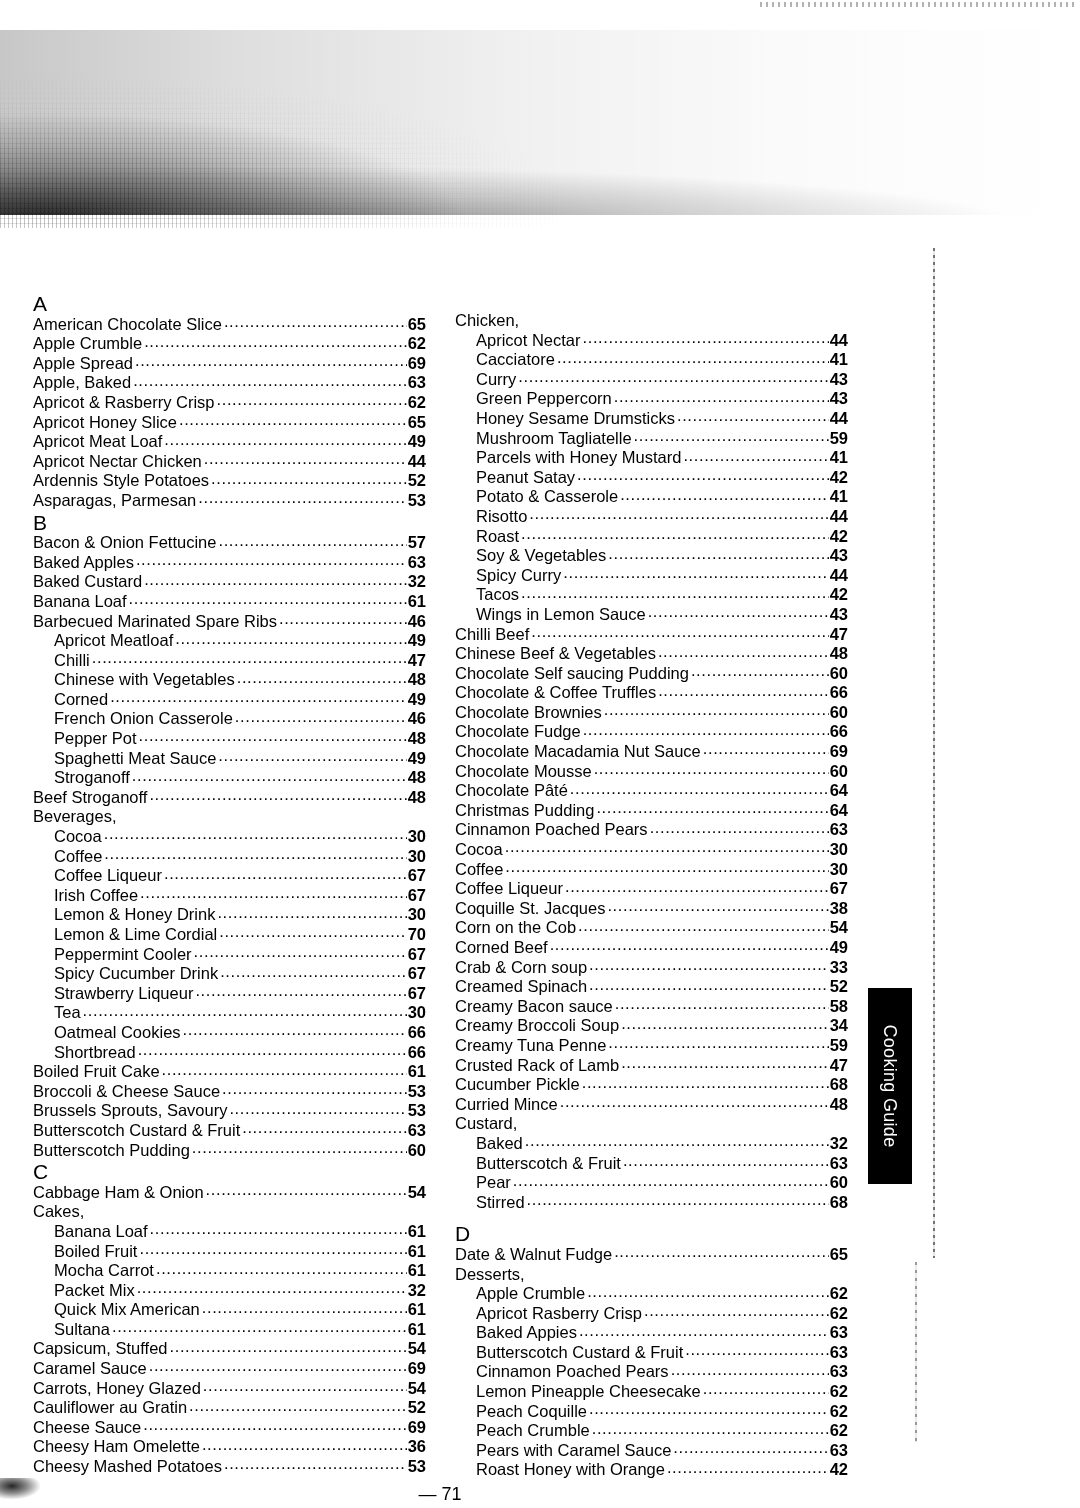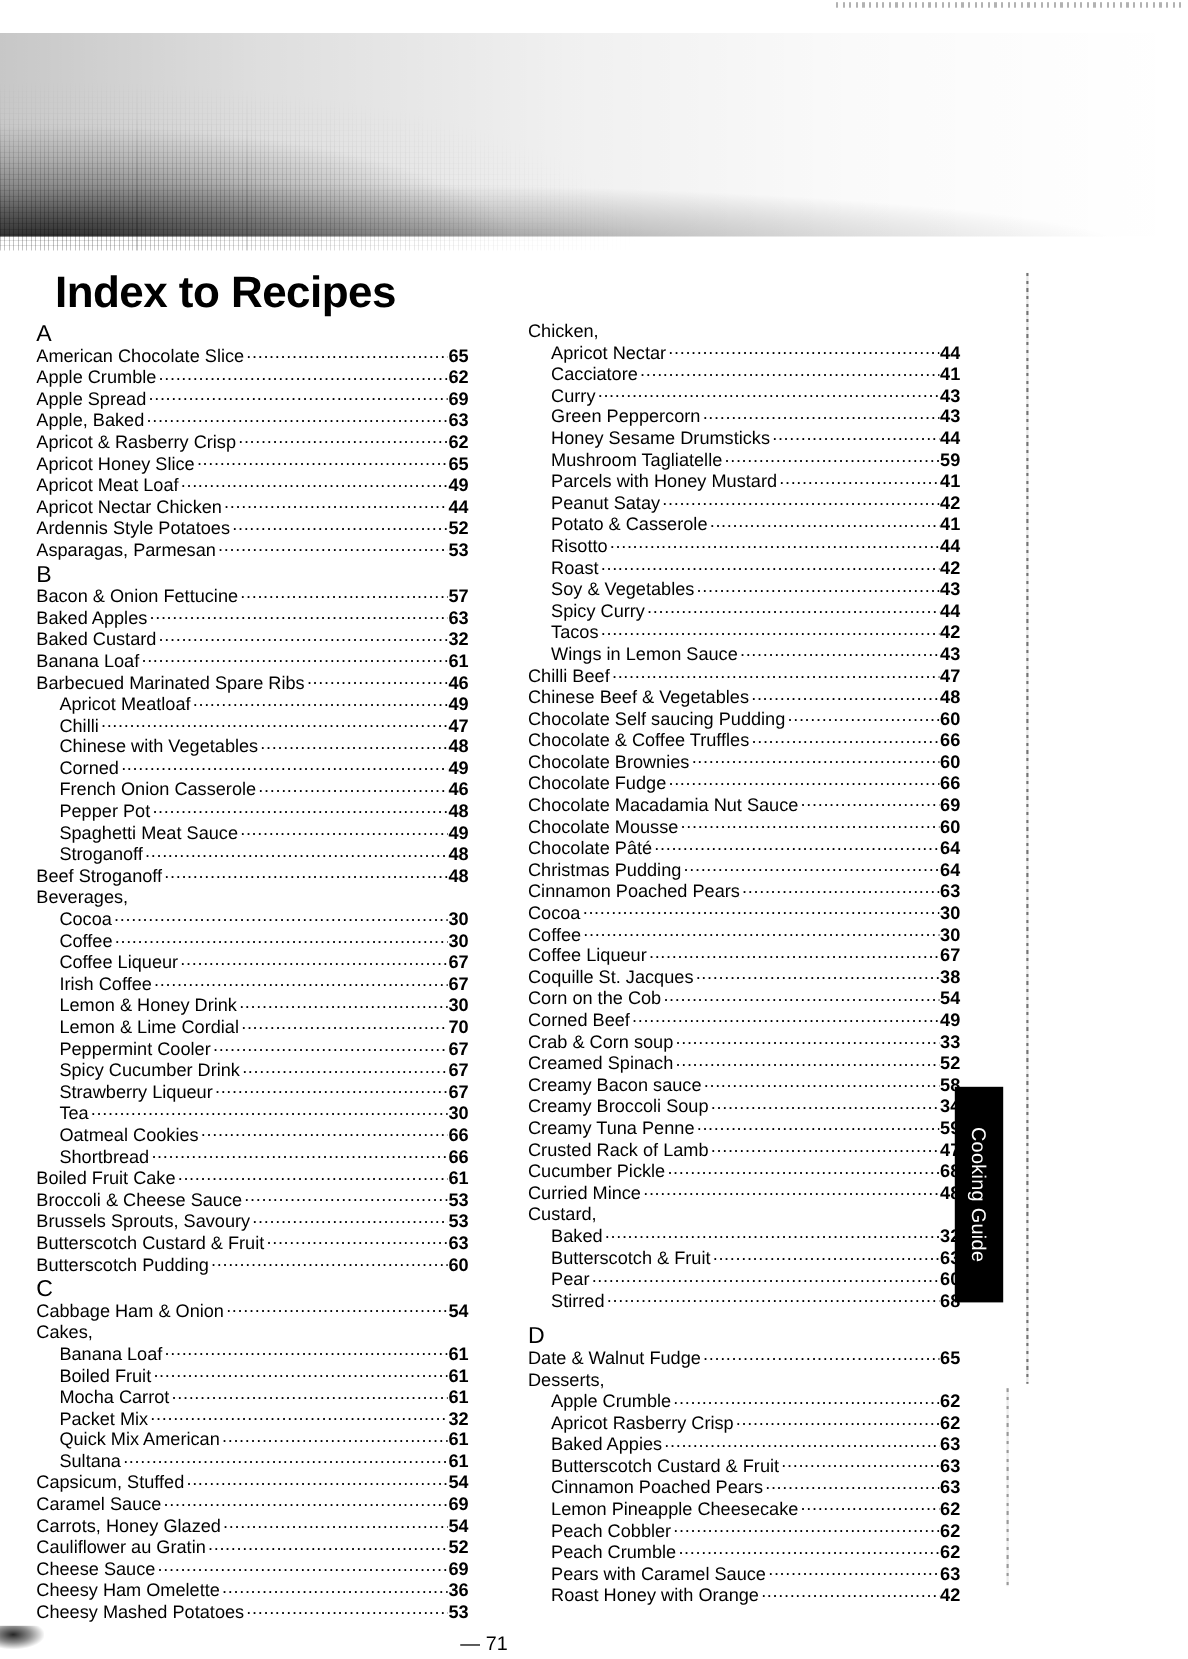--- a/index.html
+++ b/index.html
@@ -104,21 +104,21 @@
     white-space: nowrap;
   }
 
   
   .col {
     position: absolute;
     top: 292px;
     width: 393px;
   }
   .col-left  { left: 33px;  }
-  .col-right { left: 480px; }
+  .col-right { left: 455px; margin-top: 19px; }
 
   .section-letter {
     font-size: 21px;
     font-weight: normal;
     color: #000;
     line-height: 19.6px;
     height: 19.6px;
     margin-top: 2px;
     margin-bottom: 1px;
   }
@@ -209,21 +209,20 @@
 
 <div id="page">
 
   <div class="scan-noise-band"></div>
   <div class="scan-noise-speckle"></div>
   <div class="scan-edge-top"></div>
   <div class="scan-rule"></div>
   <div class="scan-rule-lower"></div>
   <div class="scan-blob-bl"></div>
 
-  <h1 class="page-title">Index to Recipes</h1>
 
   <div class="col col-left" id="col-left">
       <div class="section-letter">A</div>
       <div class="entry">
         <span class="entry-title">American Chocolate Slice</span>
         <span class="entry-dots"></span>
         <span class="entry-page">65</span>
       </div>
       <div class="entry">
         <span class="entry-title">Apple Crumble</span>
@@ -754,21 +753,21 @@
         <span class="entry-title">Cinnamon Poached Pears</span>
         <span class="entry-dots"></span>
         <span class="entry-page">63</span>
       </div>
       <div class="entry indent">
         <span class="entry-title">Lemon Pineapple Cheesecake</span>
         <span class="entry-dots"></span>
         <span class="entry-page">62</span>
       </div>
       <div class="entry indent">
-        <span class="entry-title">Peach Cobbler</span>
+        <span class="entry-title">Peach Coquille</span>
         <span class="entry-dots"></span>
         <span class="entry-page">62</span>
       </div>
       <div class="entry indent">
         <span class="entry-title">Peach Crumble</span>
         <span class="entry-dots"></span>
         <span class="entry-page">62</span>
       </div>
       <div class="entry indent">
         <span class="entry-title">Pears with Caramel Sauce</span>

